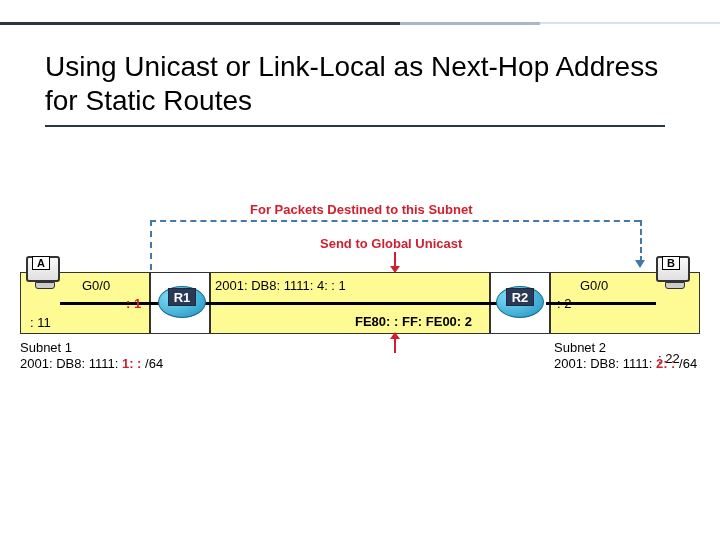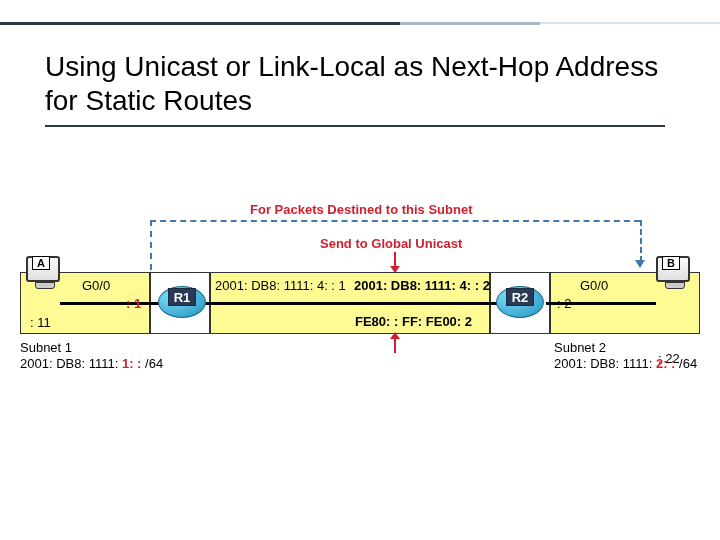--- a/index.html
+++ b/index.html
@@ -220,21 +220,20 @@
   <div class="black-text" style="left:10px; top:135px;">: 11</div>
 
   <div class="black-text" style="left:62px; top:98px;">G0/0</div>
   <div class="black-text" style="left:106px; top:116px;">
     <span class="hl-red">: 1</span>
   </div>
   <div class="router" style="left:138px;"></div>
   <div class="router-label" style="left:148px;">R1</div>
   <div class="black-text" style="left:195px; top:98px;">2001: DB8: 1111: 4: : 1</div>
 
-  <div class="black-text bold" style="left:334px; top:98px;">2001: DB8: 1111: 4: : 2</div>
   <div class="black-text bold" style="left:335px; top:134px;">FE80: : FF: FE00: 2</div>
   <div class="router" style="left:476px;"></div>
   <div class="router-label" style="left:486px;">R2</div>
   <div class="black-text" style="left:560px; top:98px;">G0/0</div>
   <div class="black-text" style="left:537px; top:116px;">: 2</div>
 
   <div class="host" style="left:636px;">
     <div class="monitor">
         <div class="host-label">B</div>
       </div>

